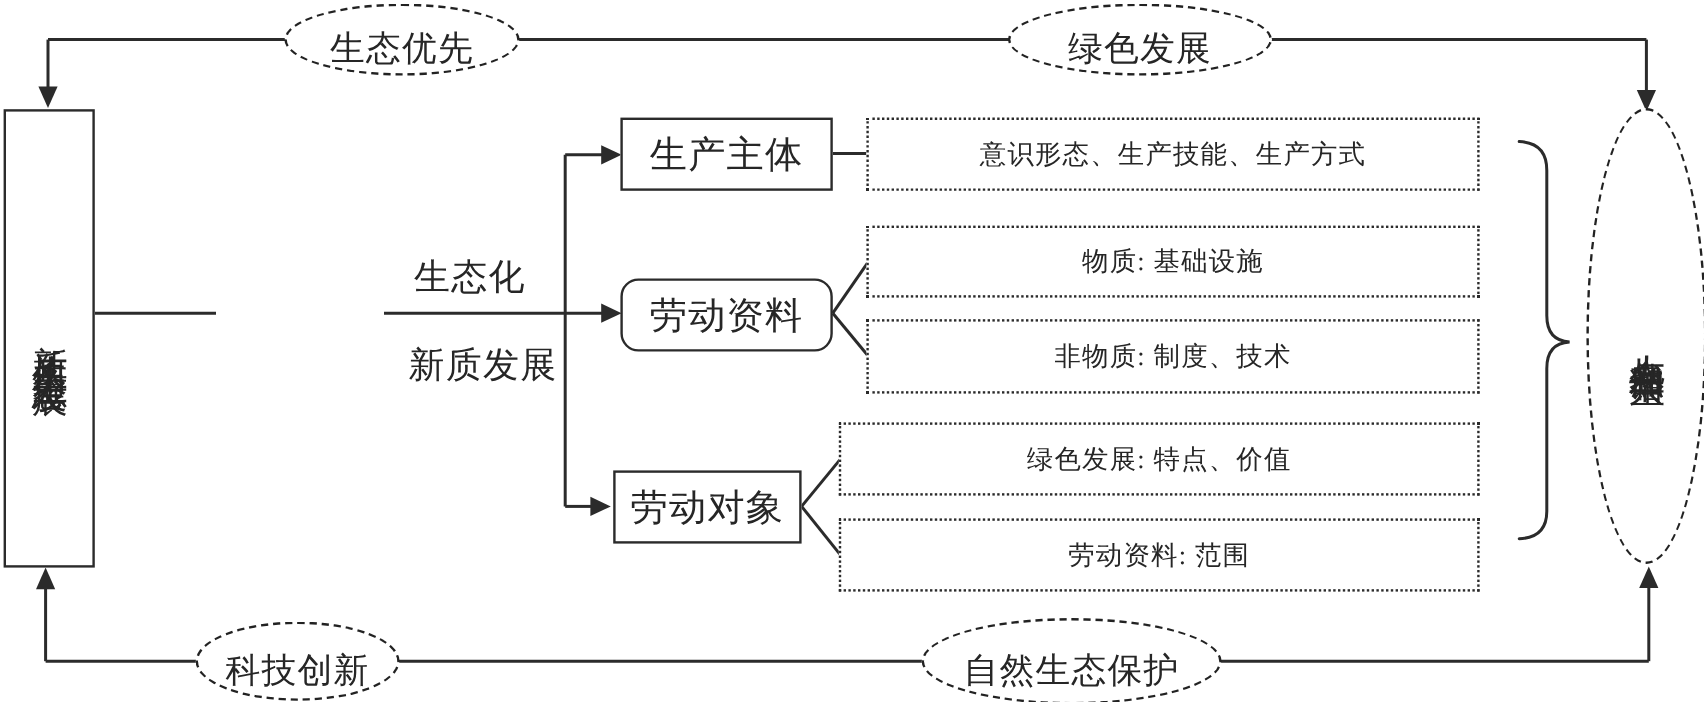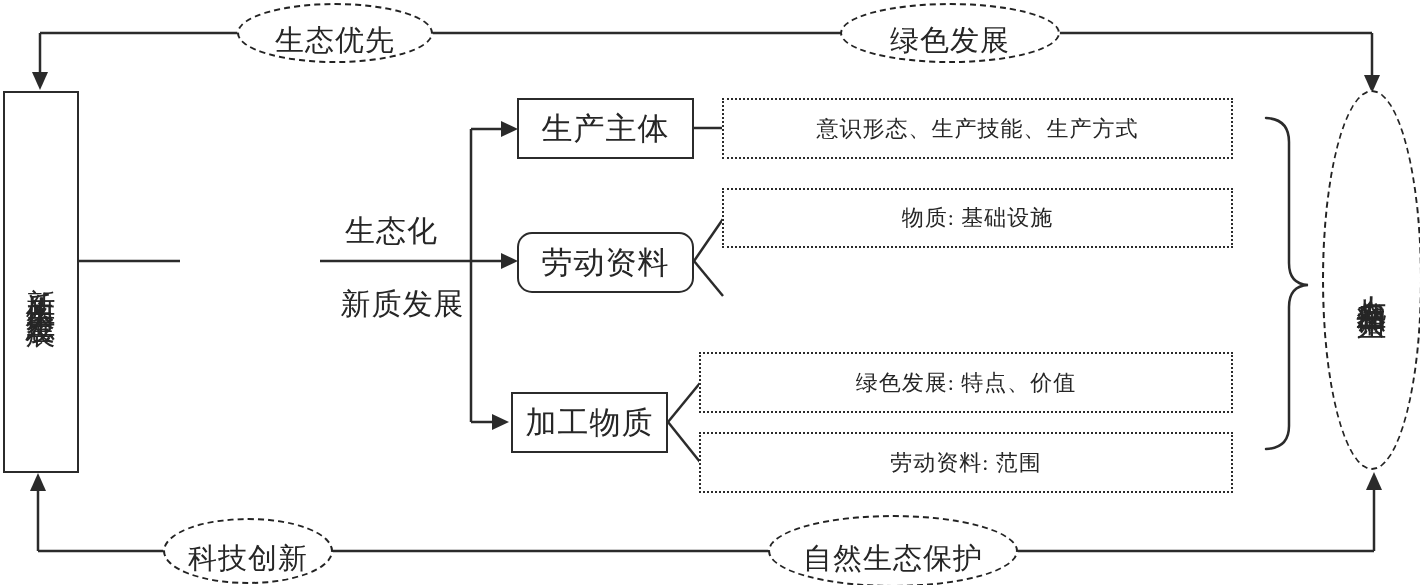--- a/index.html
+++ b/index.html
@@ -73,28 +73,31 @@
   <div class="abs edge-label" style="left:324px;top:211px;width:135px;">生态化</div>
   <div class="abs edge-label" style="left:330px;top:284px;width:145px;">新质发展</div>
 
   <div class="abs node solid-box" style="left:517px;top:98px;width:177px;height:61px;">
     <span class="node-label">生产主体</span>
   </div>
   <div class="abs node solid-box" style="left:517px;top:232px;width:177px;height:61px;border-radius:15px;">
     <span class="node-label">劳动资料</span>
   </div>
   <div class="abs node solid-box" style="left:511px;top:392px;width:157px;height:61px;">
-    <span class="node-label">加工物质</span>
+    <span class="node-label">劳动对象</span>
   </div>
 
   <div class="abs node dotted-box" style="left:722px;top:98px;width:511px;height:61px;">
     <span class="detail-label">意识形态、生产技能、生产方式</span>
   </div>
   <div class="abs node dotted-box" style="left:722px;top:188px;width:511px;height:60px;justify-content:center;">
     <span class="detail-label">物质: 基础设施</span>
+  </div>
+  <div class="abs node dotted-box" style="left:722px;top:266px;width:511px;height:62px;">
+    <span class="detail-label">非物质: 制度、技术</span>
   </div>
   <div class="abs node dotted-box" style="left:699px;top:352px;width:534px;height:61px;">
     <span class="detail-label">绿色发展: 特点、价值</span>
   </div>
   <div class="abs node dotted-box" style="left:699px;top:432px;width:534px;height:61px;">
     <span class="detail-label">劳动资料: 范围</span>
   </div>
 
   <div class="abs node dashed-ellipse" style="left:1322px;top:90px;width:100px;height:380px;">
     <span class="v-text-goal">人与自然和谐共生</span>

